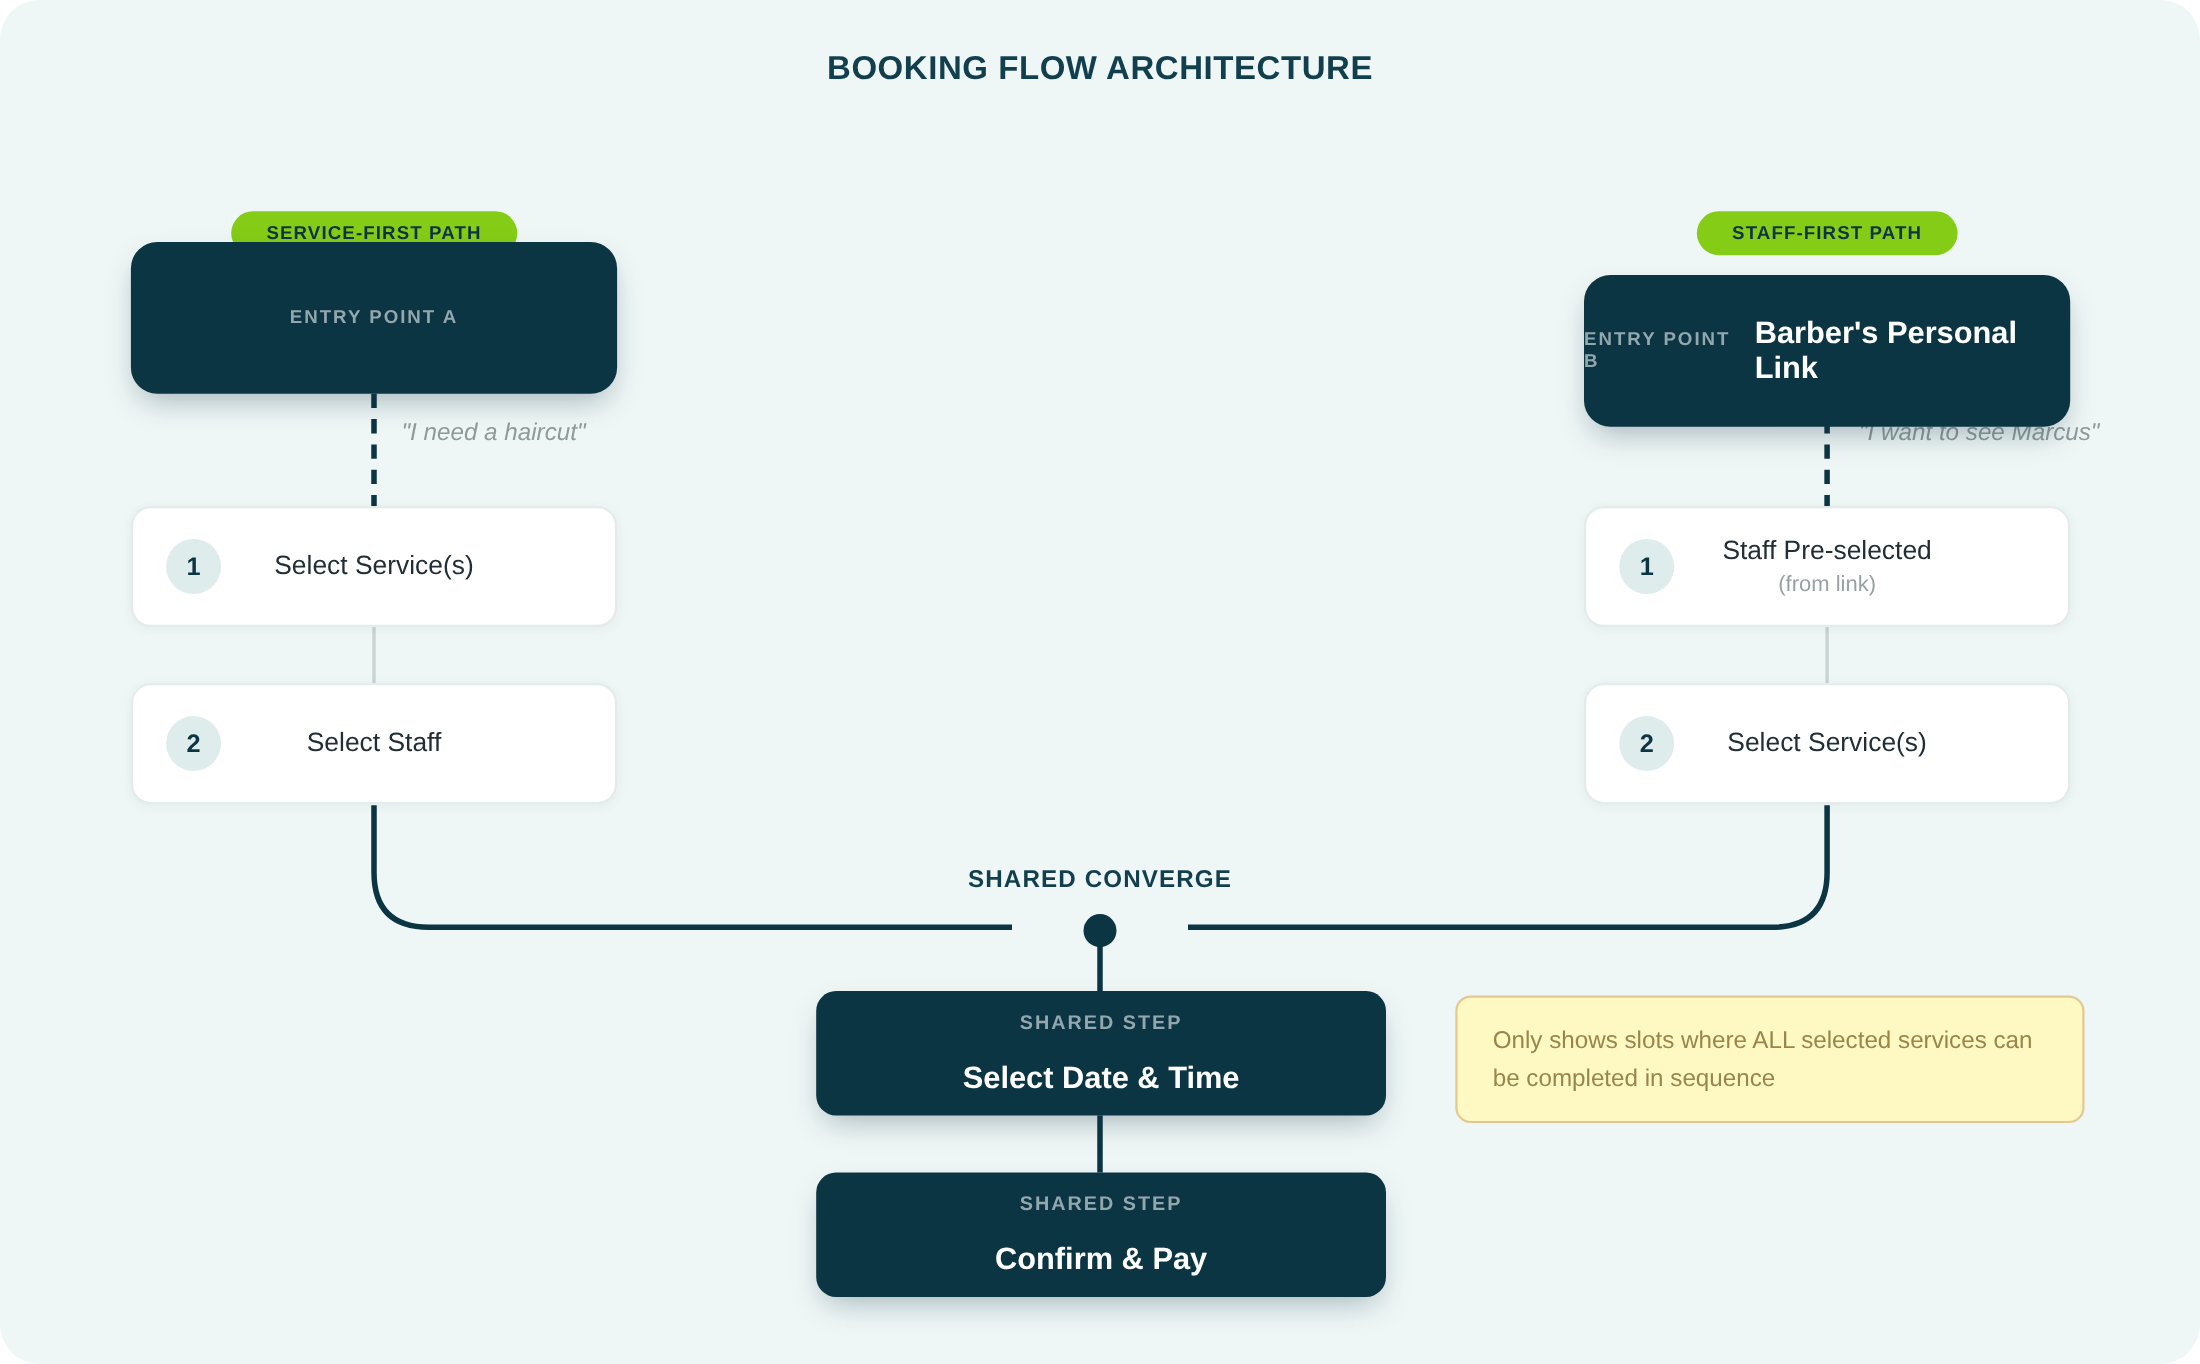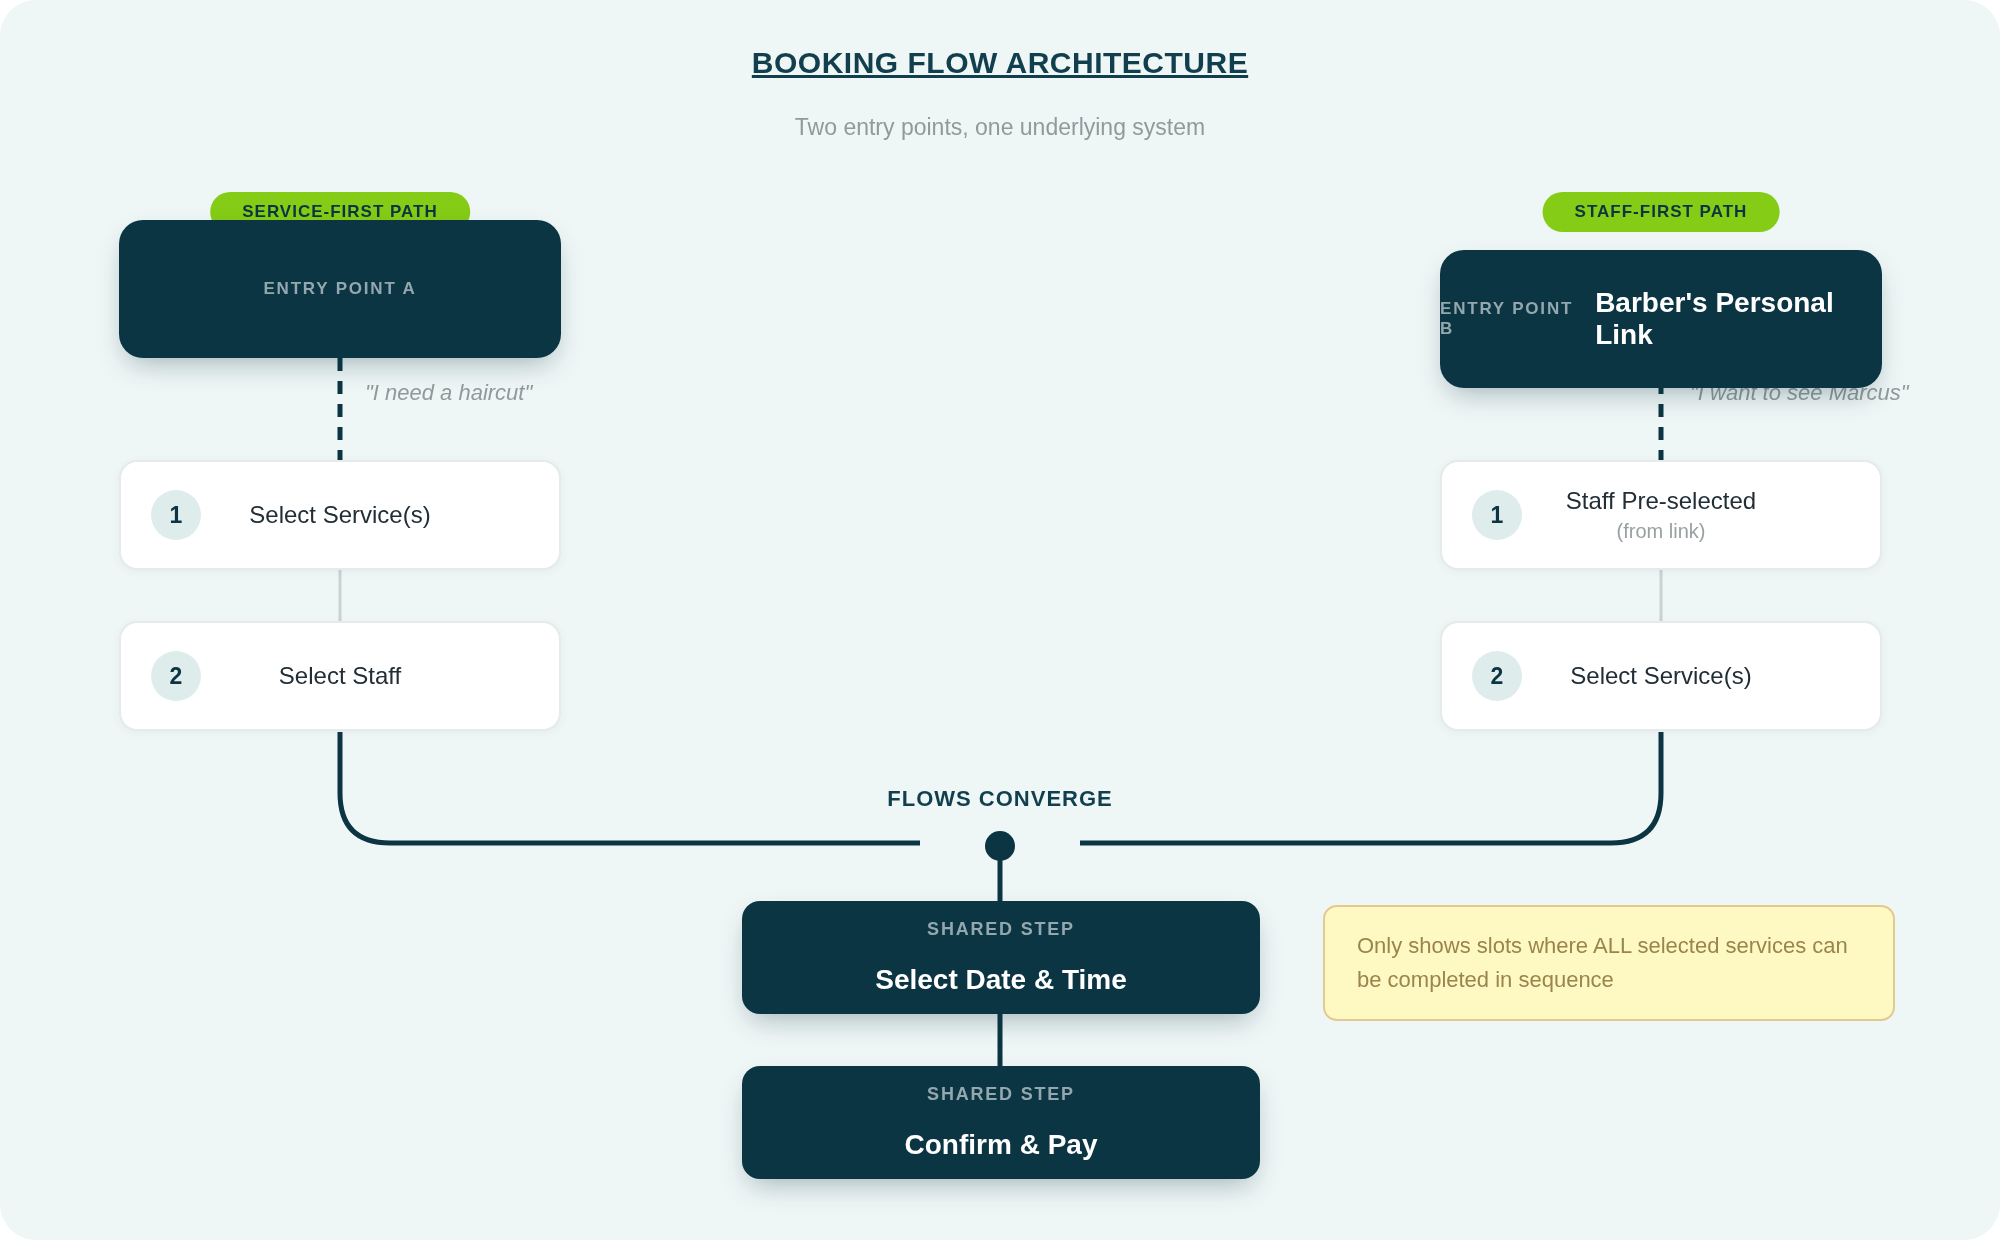--- a/index.html
+++ b/index.html
@@ -5,21 +5,21 @@
   html,body { margin:0; padding:0; background:#ffffff; }
   .canvas {
     position:relative; width:2000px; height:1240px;
     background:#EFF6F6; border-radius:36px; overflow:hidden;
     font-family:"Liberation Sans", sans-serif;
   }
   svg.connectors { position:absolute; left:0; top:0; width:2000px; height:1240px; }
 
   .page-title {
     position:absolute; top:46px; left:0; width:2000px; text-align:center;
-    font-size:30px; font-weight:700; letter-spacing:.5px; color:#123F4E; margin:0;text-decoration:underline;
+    font-size:30px; font-weight:700; letter-spacing:.5px; color:#123F4E; margin:0;
   }
   .page-subtitle {
     position:absolute; top:114px; left:0; width:2000px; text-align:center;
     font-size:23px; color:#8F9B9B; margin:0;
   }
 
   .badge {
     position:absolute; top:192px; height:40px; padding:0 32px; border-radius:20px;
     background:#84cc16; color:#0C3543; font-weight:700; font-size:17px; letter-spacing:1px;
     display:flex; align-items:center; z-index:1; white-space:nowrap;
@@ -98,21 +98,20 @@
     <path d="M1661,570 V621" stroke="#C8D3D3" stroke-width="3" fill="none"></path>
 
     <path d="M340,732 V793 Q340,843 390,843 H920" stroke="#0C3543" stroke-width="5" fill="none"></path>
     <path d="M1661,732 V793 Q1661,843 1611,843 H1080" stroke="#0C3543" stroke-width="5" fill="none"></path>
     <circle cx="1000" cy="846" r="15" fill="#0C3543"></circle>
     <path d="M1000,860 V901" stroke="#0C3543" stroke-width="5" fill="none"></path>
     <path d="M1000,1014 V1066" stroke="#0C3543" stroke-width="5" fill="none"></path>
   </svg>
 
   <h1 class="page-title">BOOKING FLOW ARCHITECTURE</h1>
-  <p class="page-subtitle">Two entry points, one underlying system</p>
 
   <div class="badge left">SERVICE-FIRST PATH</div>
   <div class="entry-box left">
     <div class="kicker">ENTRY POINT A</div>
   </div>
   <div class="quote left">"I need a haircut"</div>
 
   <div class="step-box l row1">
     <div class="step-num">1</div>
     <div class="step-label">Select Service(s)</div>
@@ -135,21 +134,21 @@
     <div class="step-num">1</div>
     <div class="step-label">Staff Pre-selected</div>
     <div class="step-sublabel">(from link)</div>
   </div>
   <div class="step-box r row2">
     <div class="step-num">2</div>
     <div class="step-label">Select Service(s)</div>
 
   </div>
 
-  <div class="converge-label">FLOWS CONVERGE</div>
+  <div class="converge-label">SHARED CONVERGE</div>
 
   <div class="shared-box first">
     <div class="shared-kicker">SHARED STEP</div>
     <div class="shared-title">Select Date &amp; Time</div>
   </div>
   <div class="shared-box second">
     <div class="shared-kicker">SHARED STEP</div>
     <div class="shared-title">Confirm &amp; Pay</div>
   </div>
 

